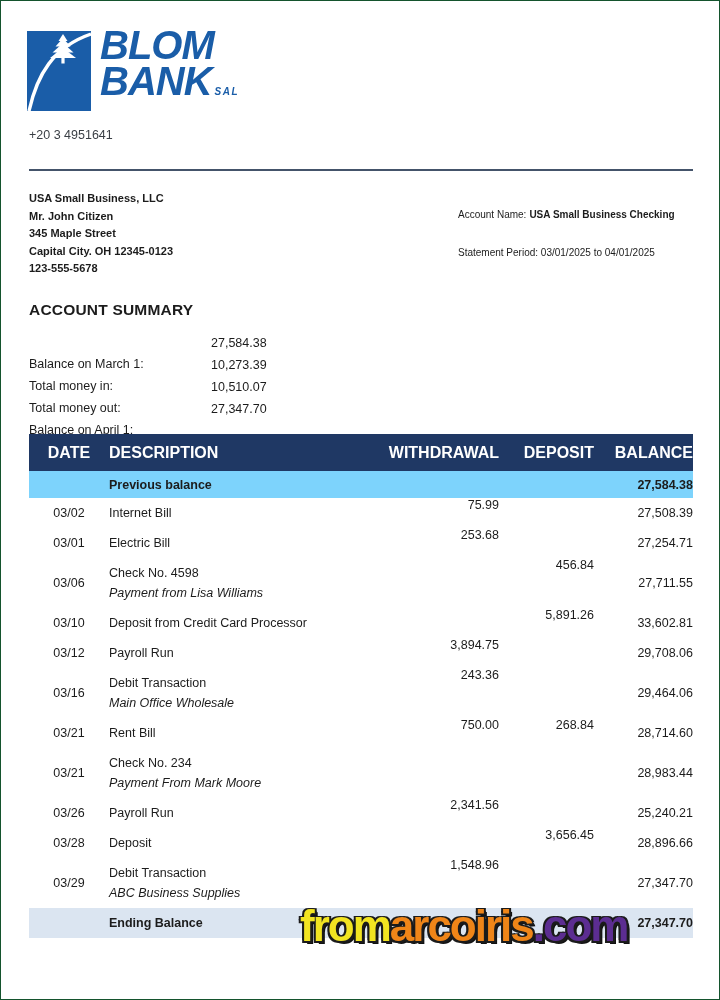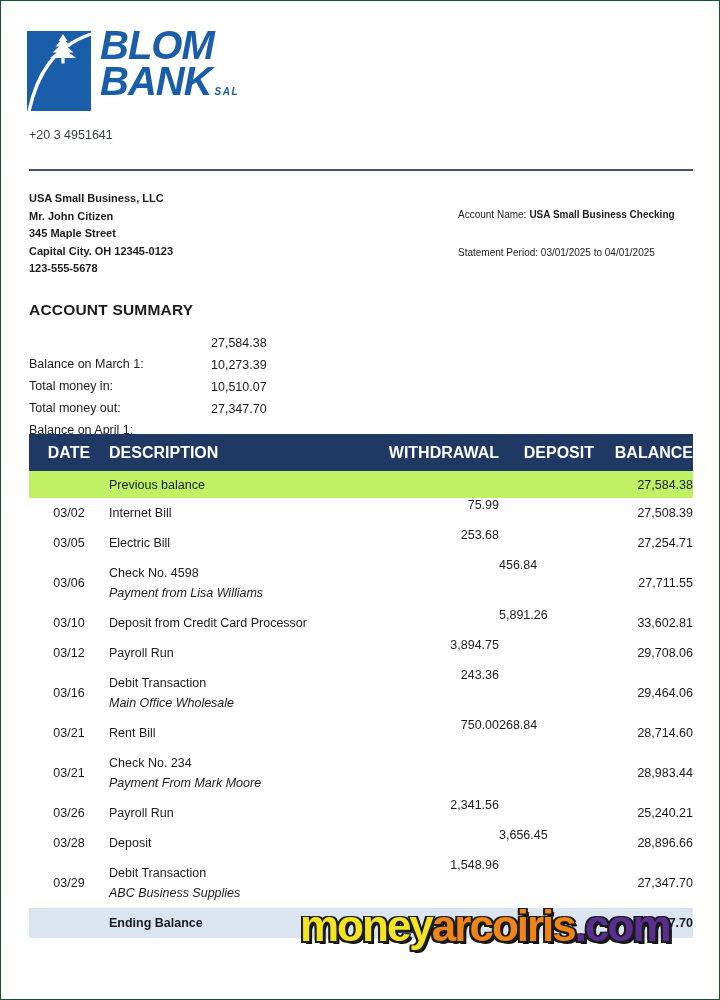--- a/index.html
+++ b/index.html
@@ -35,24 +35,24 @@
   
   table.txns { position:absolute; left:28px; top:433px; width:664px; border-collapse:collapse; font-size:12.5px; table-layout:fixed; }
   table.txns th, table.txns td { padding:0; }
   tr.head th { height:37px; background:#1f3864; color:#ffffff; font-weight:bold; font-size:16px; }
   th.c-date, td.c-date { text-align:center; }
   th.c-desc, td.c-desc { text-align:left; padding-left:4px; }
   th.c-wd   { text-align:right; padding-right:6px; }
   th.c-dep  { text-align:right; padding-right:13px; }
   th.c-bal, td.c-bal { text-align:right; padding-right:11px; }
   td.c-wd  { text-align:right; padding-right:14px; }
-  td.c-dep { text-align:left; padding-right:13px; }
+  td.c-dep { text-align:right; padding-right:13px; }
   td { vertical-align:middle; }
   td.amt { vertical-align:top; padding-top:7px; }
-  tr.prev td { height:27px; background:#bef264; font-weight:normal; }
+  tr.prev td { height:27px; background:#7dd3fc; font-weight:bold; }
   tr.txn td { height:30px; }
   tr.txn.two td { height:50px; }
   td.c-desc .l1 { line-height:20px; }
   td.c-desc .l2 { line-height:20px; font-style:italic; }
   td.c-desc .l2:empty { display:none; }
   tr.end td { height:30px; background:#dbe5f1; font-weight:bold; }
   
   .watermark {
     position:absolute; left:299px; top:903px; z-index:5;
     font-size:44px; font-weight:bold; letter-spacing:-2px; line-height:1; white-space:nowrap;
@@ -156,21 +156,21 @@
       <td class="c-desc">
         <div class="l1">Internet Bill</div>
 
       </td>
       <td class="c-wd amt">75.99</td>
       <td class="c-dep amt"></td>
       <td class="c-bal">27,508.39</td>
     </tr>
 
     <tr class="txn">
-      <td class="c-date">03/05</td>
+      <td class="c-date">03/01</td>
       <td class="c-desc">
         <div class="l1">Electric Bill</div>
 
       </td>
       <td class="c-wd amt">253.68</td>
       <td class="c-dep amt"></td>
       <td class="c-bal">27,254.71</td>
     </tr>
 
     <tr class="txn two">
@@ -274,15 +274,15 @@
   <tr class="end">
         <td class="c-date"></td>
         <td class="c-desc">Ending Balance</td>
         <td class="c-wd"></td>
         <td class="c-dep"></td>
         <td class="c-bal">27,347.70</td>
       </tr>
     </tbody>
   </table>
 
-  <div class="watermark"><span class="w1">money</span><span class="w2">arcoiris</span><span class="w3">.com</span></div>
+  <div class="watermark"><span class="w1">from</span><span class="w2">arcoiris</span><span class="w3">.com</span></div>
 
 </div>
 
 </body></html>

